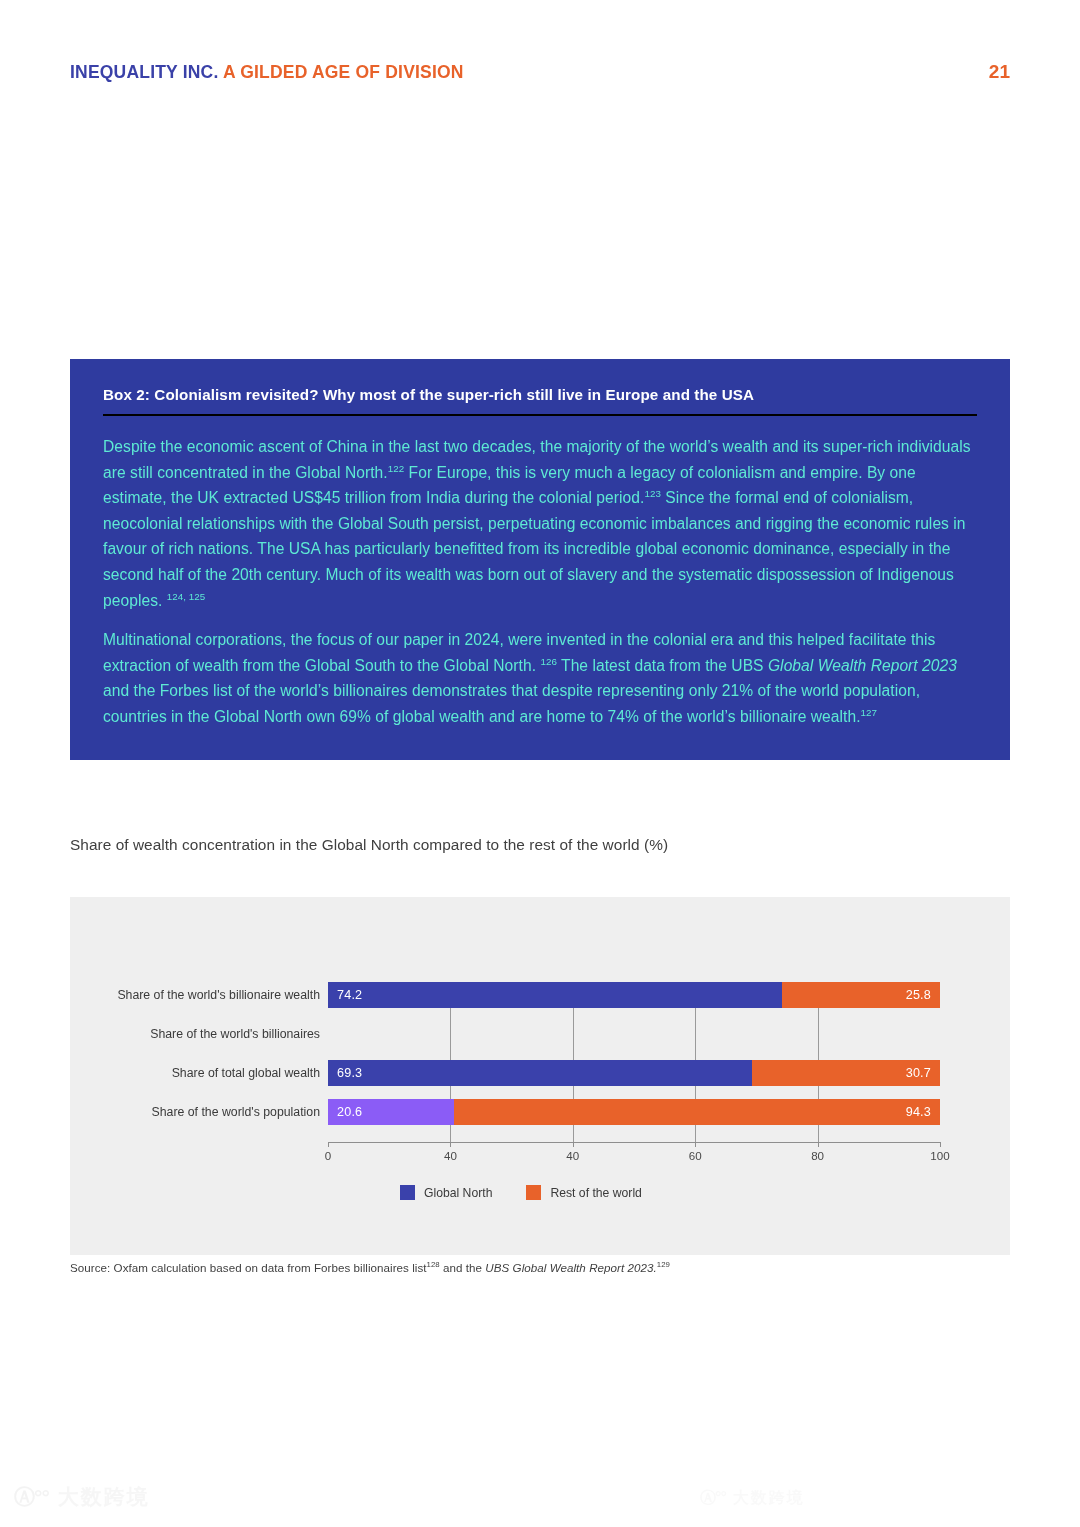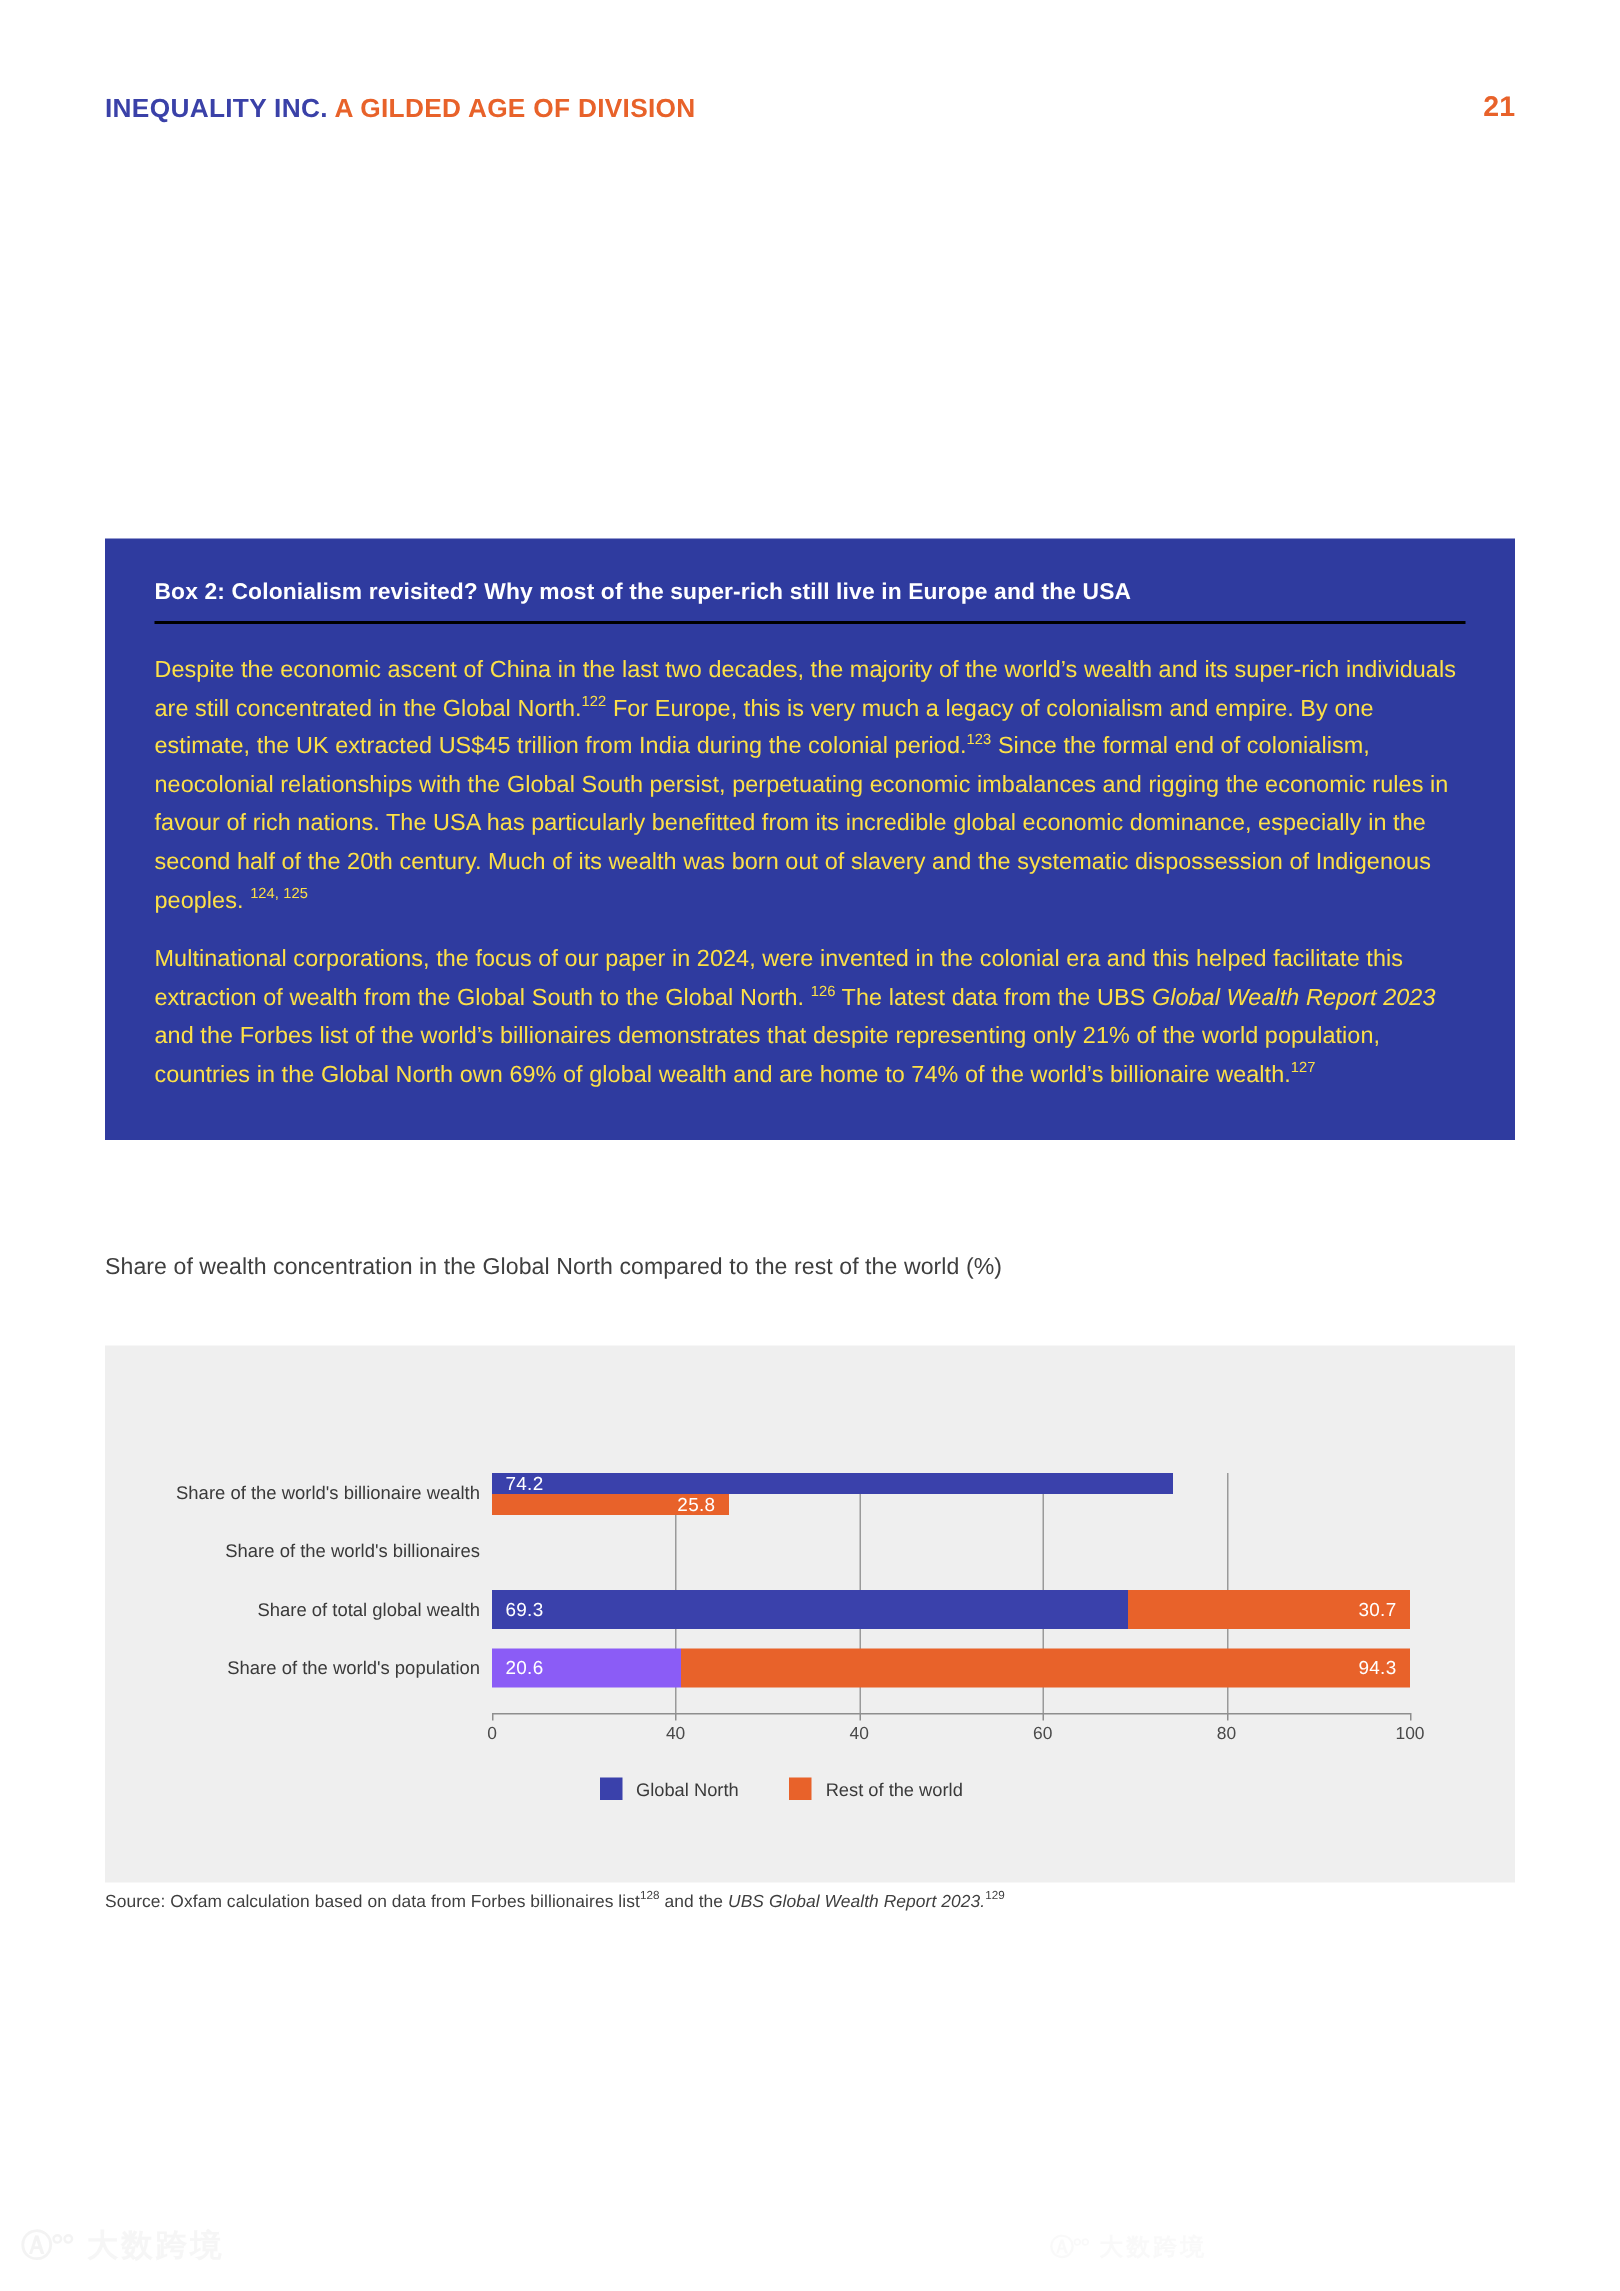--- a/index.html
+++ b/index.html
@@ -53,21 +53,21 @@
   .box-title {
     color: #ffffff;
     font-size: 15.2px;
     font-weight: bold;
     letter-spacing: 0.1px;
     padding-bottom: 11px;
     border-bottom: 2px solid #000000;
     margin: 0 0 18px 0;
   }
   .box p {
-    color: #fde047;
+    color: #5eead4;
     font-size: 15.6px;
     line-height: 25.6px;
     margin: 0 0 14px 0;
     letter-spacing: 0.05px;
   }
   .box p:last-child { margin-bottom: 0; }
   .box sup {
     font-size: 9.8px;
     vertical-align: super;
     line-height: 0;
@@ -300,21 +300,21 @@
         <div class="row-label" style="top: 91px;">Share of total global wealth</div>
         <div class="row-label" style="top: 130px;">Share of the world's population</div>
       </div>
     <div id="gridlines-host">
         <div class="gridline" style="left: 380.4px;"></div>
         <div class="gridline" style="left: 502.8px;"></div>
         <div class="gridline" style="left: 625.2px;"></div>
         <div class="gridline" style="left: 747.6px;"></div>
       </div>
     <div class="bars-area" id="bars-area">
-        <div class="bar-row" style="top: 0px; flex-direction: column;">
+        <div class="bar-row" style="top: 0px;">
           <div class="seg seg-left" style="width: 74.2%; background: rgb(58, 65, 171);">
             <span>74.2</span>
           </div>
           <div class="seg seg-right" style="width: 25.8%; background: rgb(232, 98, 42);">
             <span>25.8</span>
           </div>
         </div>
         <div class="bar-row" style="top: 78px;">
           <div class="seg seg-left" style="width: 69.3%; background: rgb(58, 65, 171);">
             <span>69.3</span>

